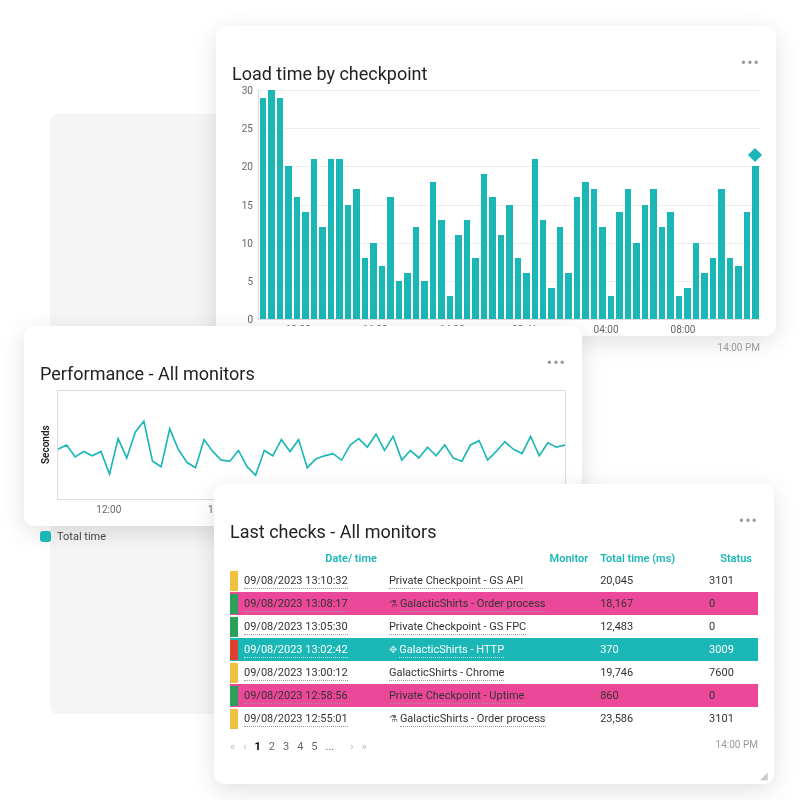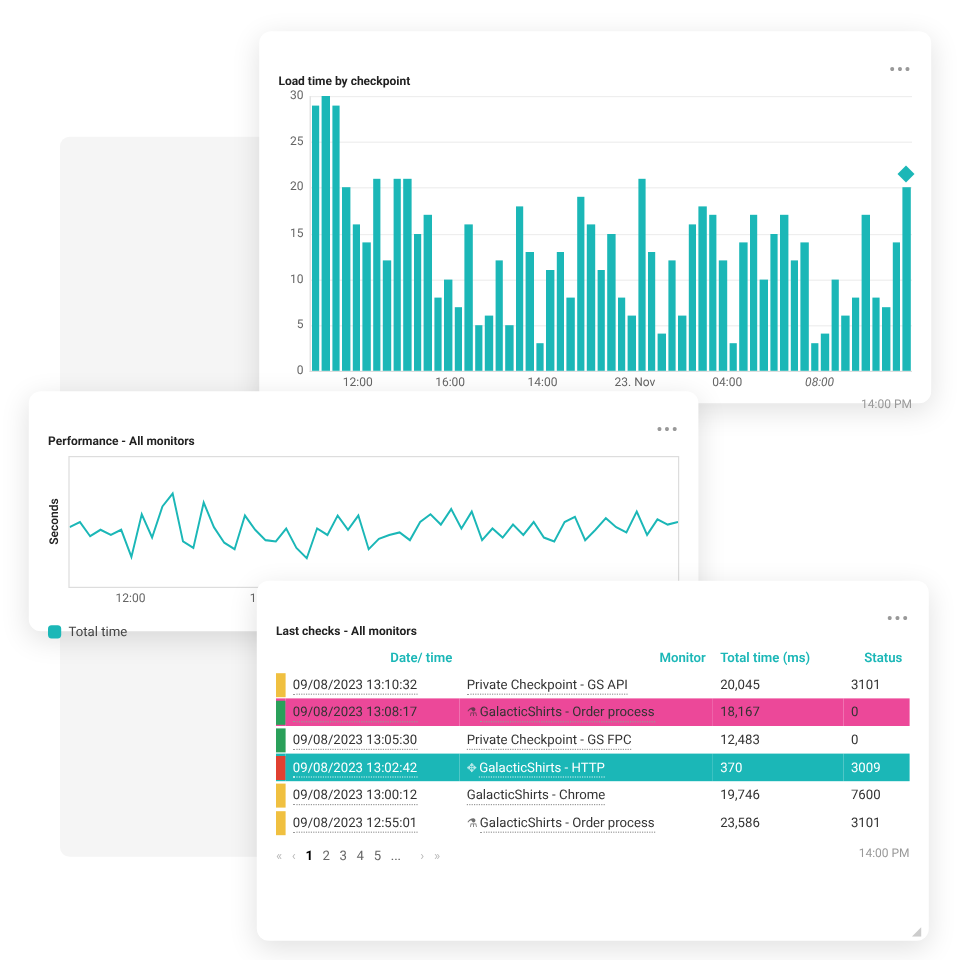--- a/index.html
+++ b/index.html
@@ -27,22 +27,22 @@
     box-shadow: 0 6px 24px rgba(0,0,0,0.12);
     padding: 14px 16px;
   }
   .card-header {
     display: flex;
     justify-content: space-between;
     align-items: center;
     margin-bottom: 6px;
   }
   .card-title {
-    font-size: 10px;
-    font-weight: 700;
+    font-size: 18px;
+    font-weight: 400;
     color: #222;
     margin-top: 23px;
   }
   .more-icon {
     color: #999;
     font-size: 16px;
     letter-spacing: 1px;
     cursor: pointer;
   }
   
@@ -337,21 +337,21 @@
         <div class="bar" style="height: 66.6667%;"></div>
       </div>
     <div class="highlight-dot"></div>
   </div>
   <div class="x-axis" id="load-xaxis">
       <div class="x-tick" style="left: 8%;">12:00</div>
       <div class="x-tick" style="left: 23.3333%;">16:00</div>
       <div class="x-tick" style="left: 38.6667%;">14:00</div>
       <div class="x-tick" style="left: 54%;">23. Nov</div>
       <div class="x-tick" style="left: 69.3333%;">04:00</div>
-      <div class="x-tick" style="left: 84.6667%; font-style: italic;">08:00</div>
+      <div class="x-tick" style="left: 84.6667%;">08:00</div>
     </div>
   <div class="bottom-right-ts">14:00 PM</div>
 </div>
 
 <div class="card perf-card">
   <div class="card-header">
     <div class="card-title">Performance - All monitors</div>
     <div class="more-icon">•••</div>
   </div>
   <div class="perf-body">
@@ -426,20 +426,29 @@
         </tr>
         <tr>
           <td class="status-cell">
             <span class="status-chip" style="background: rgb(240, 192, 64);"></span>
           </td>
           <td><span class="dotted">09/08/2023 13:00:12</span></td>
           <td><span class="dotted">GalacticShirts - Chrome</span></td>
           <td class="num">19,746</td>
           <td>7600</td>
         </tr>
+        <tr class="row-alt">
+          <td class="status-cell">
+            <span class="status-chip" style="background: rgb(42, 160, 90);"></span>
+          </td>
+          <td><span class="dotted">09/08/2023 12:58:56</span></td>
+          <td><span class="dotted">Private Checkpoint - Uptime</span></td>
+          <td class="num">860</td>
+          <td>0</td>
+        </tr>
         <tr>
           <td class="status-cell">
             <span class="status-chip" style="background: rgb(240, 192, 64);"></span>
           </td>
           <td><span class="dotted">09/08/2023 12:55:01</span></td>
           <td><span class="flask">⚗</span><span class="dotted">GalacticShirts - Order process</span></td>
           <td class="num">23,586</td>
           <td>3101</td>
         </tr>
       </tbody>

